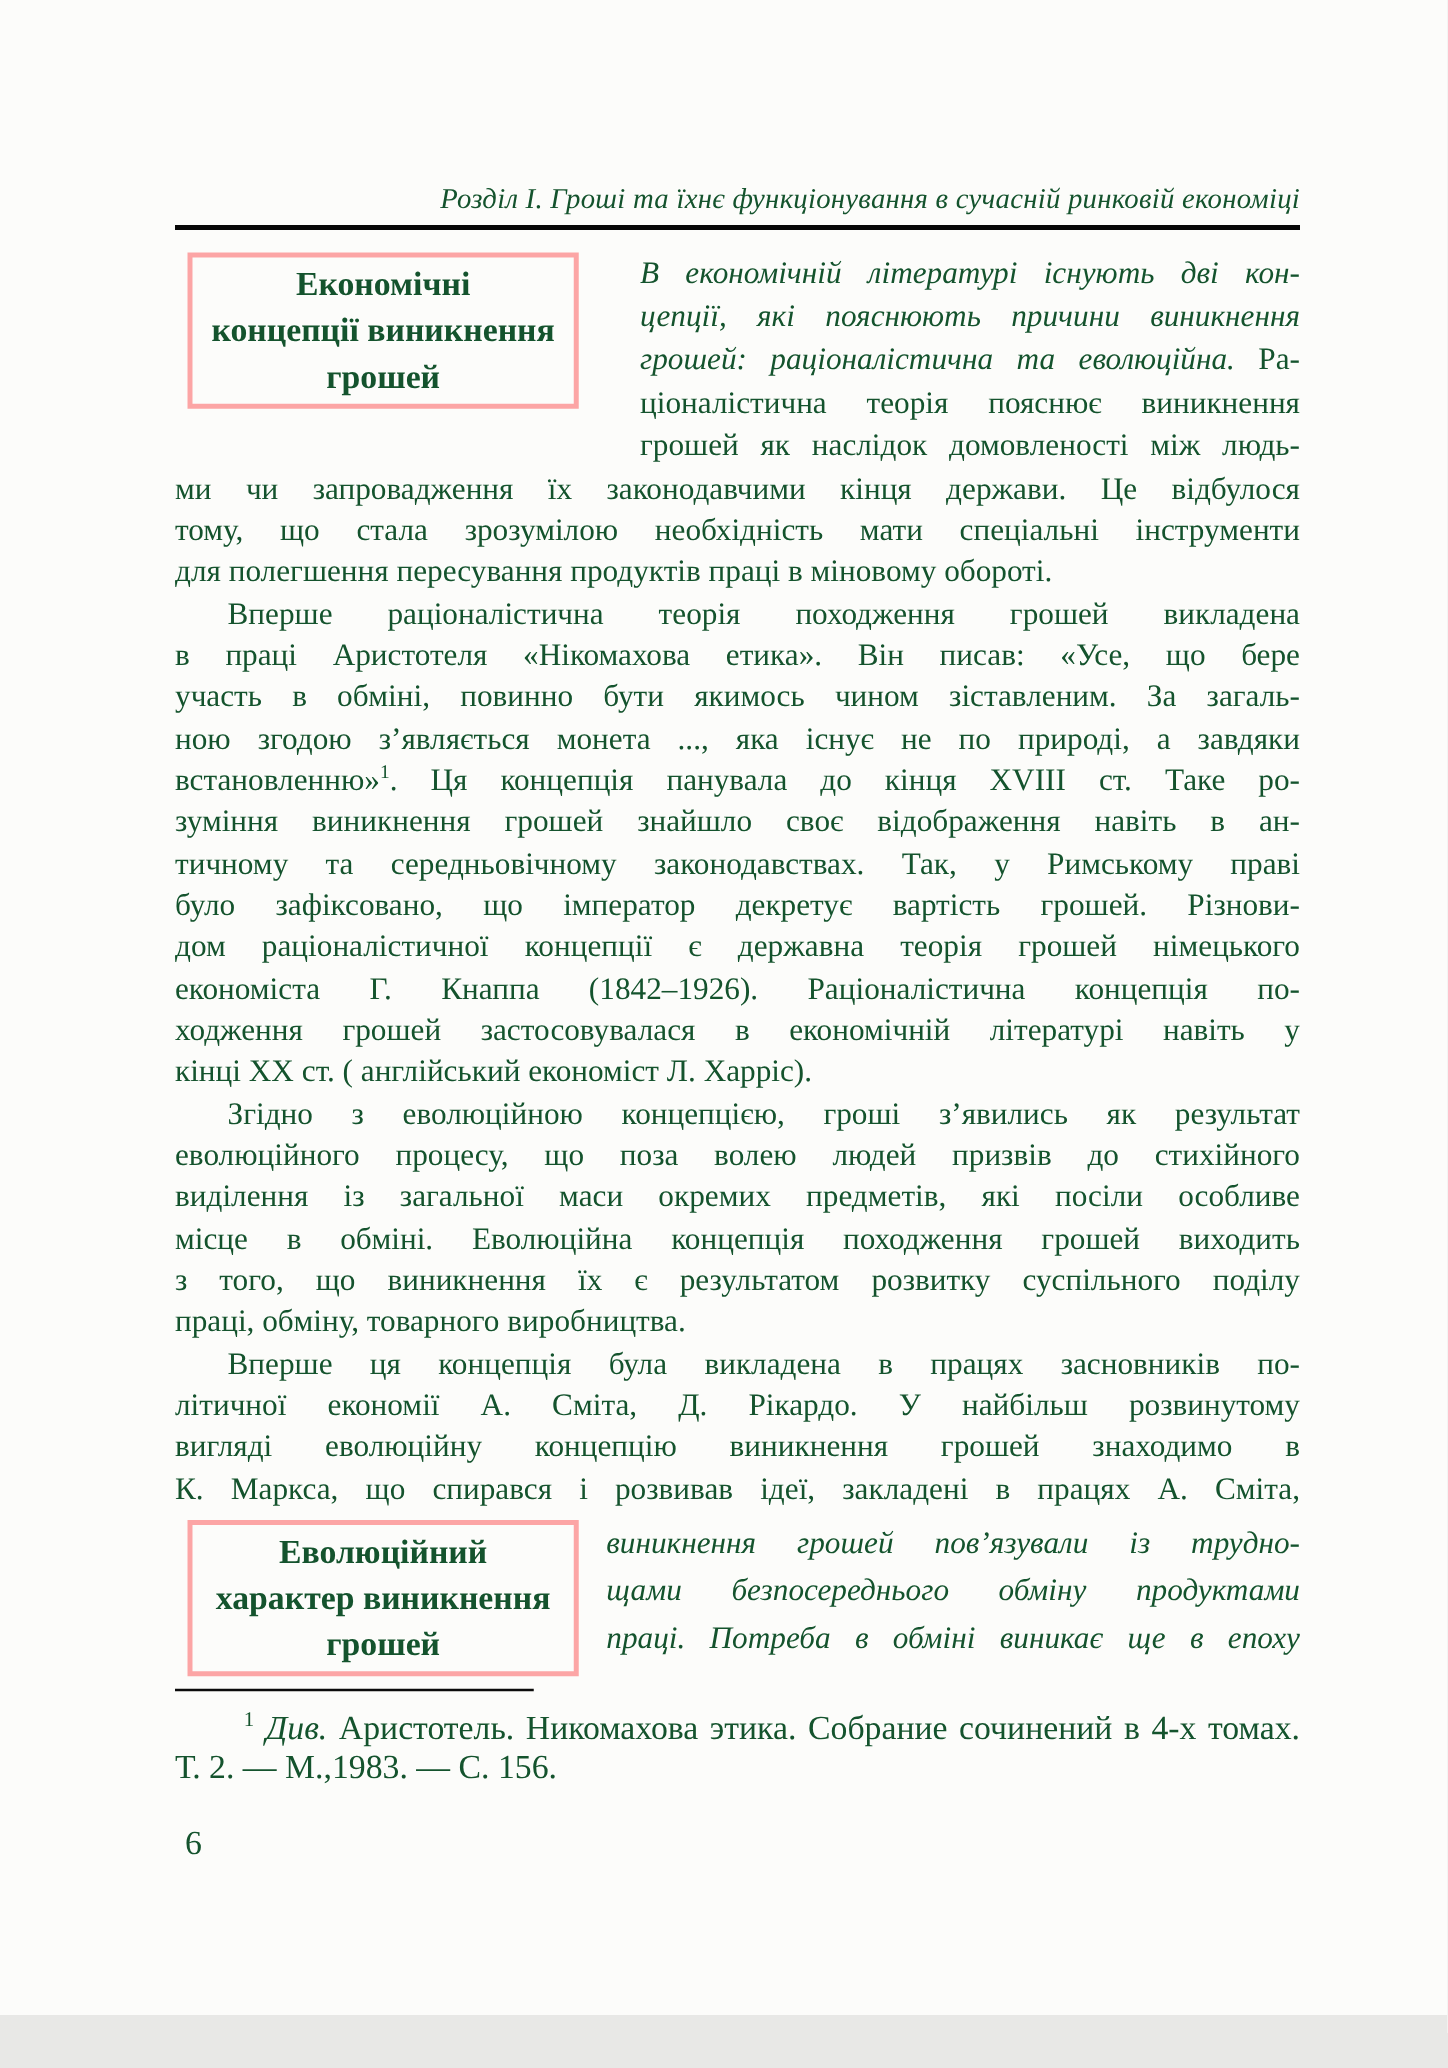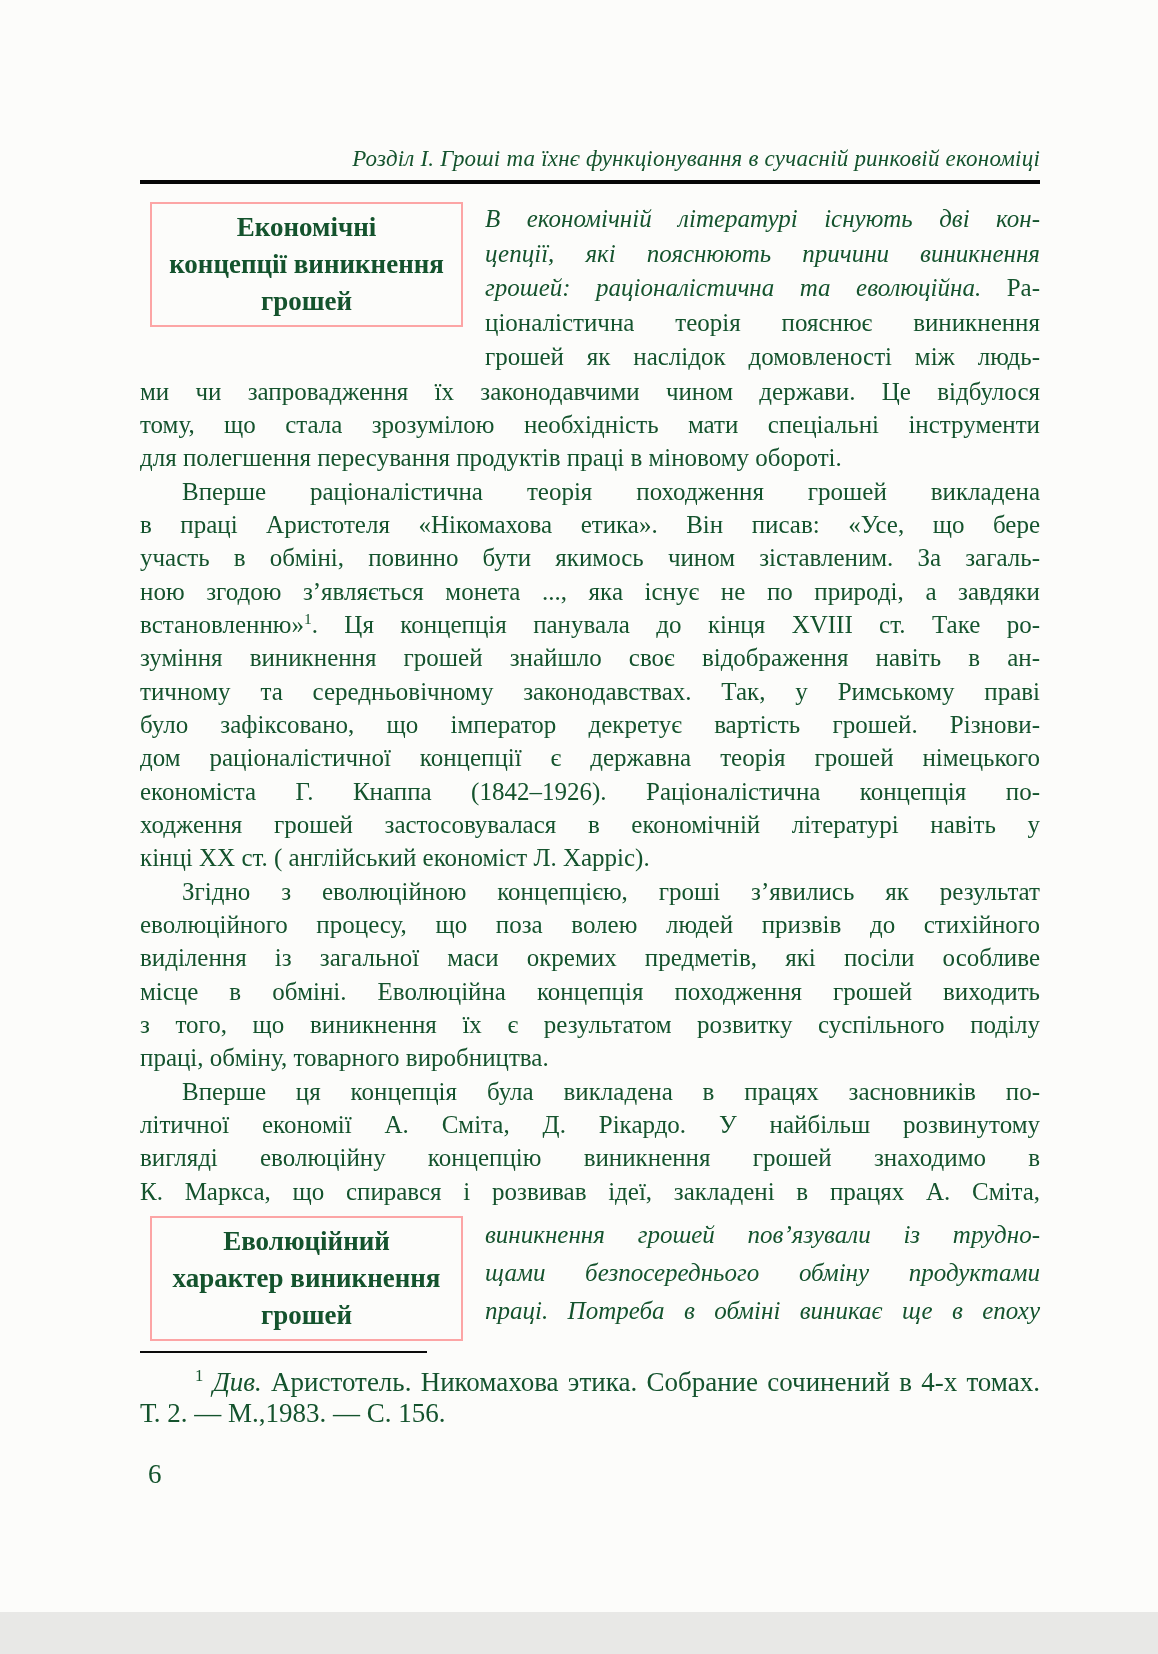--- a/index.html
+++ b/index.html
@@ -50,33 +50,33 @@
   
   .row { display: flex; align-items: flex-start; }
   .row1 { margin-top: 18px; }
   .row2 { margin-top: 8px; }
   .side { flex: 0 0 323px; width: 323px; }
   .side-box {
     box-sizing: border-box;
     margin-left: 10px;
     width: 313px;
     height: 125px;
-    border: 2px solid #fca5a5;
+    border: 4px solid #fca5a5;
     display: flex;
     flex-direction: column;
     align-items: center;
     justify-content: center;
     text-align: center;
     font-weight: bold;
     font-size: 27px;
     line-height: 37px;
     background: #fcfcfa;
   }
   .wrap-col { flex: 1 1 auto; margin-left: 22px; }
-  .row1 .wrap-col .ln { line-height: 34.5px; }
+  .row1 .wrap-col .ln { line-height: 34.5px; margin-left: 27px; }
   .row2 .wrap-col .ln { line-height: 38px; font-style: italic; }
   
   .fn-rule {
     margin-top: 10px;
     width: 287px;
     height: 2px;
     background: #0b0b0b;
   }
   .footnote {
     margin-top: 14px;
@@ -110,21 +110,21 @@
       <div class="wrap-col">
         <div class="ln j it">В економічній літературі існують дві кон-</div>
         <div class="ln j it">цепції, які пояснюють причини виникнення</div>
         <div class="ln j"><span class="it">грошей: раціоналістична та еволюційна.</span><span> Ра-</span></div>
         <div class="ln j">ціоналістична теорія пояснює виникнення</div>
         <div class="ln j">грошей як наслідок домовленості між людь-</div>
       </div>
     </div>
 
     <div class="bodytext">
-      <div class="ln j">ми чи запровадження їх законодавчими чином держави. Це відбулося</div>
+      <div class="ln j">ми чи запровадження їх законодавчими кінця держави. Це відбулося</div>
       <div class="ln j">тому, що стала зрозумілою необхідність мати спеціальні інструменти</div>
       <div class="ln">для полегшення пересування продуктів праці в міновому обороті.</div>
 
       <div class="ln j ind">Вперше раціоналістична теорія походження грошей викладена</div>
       <div class="ln j">в праці Аристотеля «Нікомахова етика». Він писав: «Усе, що бере</div>
       <div class="ln j">участь в обміні, повинно бути якимось чином зіставленим. За загаль-</div>
       <div class="ln j">ною згодою з’являється монета ..., яка існує не по природі, а завдяки</div>
       <div class="ln j"><span>встановленню»</span><sup class="fnref">1</sup><span>. Ця концепція панувала до кінця XVIII ст. Таке ро-</span></div>
       <div class="ln j">зуміння виникнення грошей знайшло своє відображення навіть в ан-</div>
       <div class="ln j">тичному та середньовічному законодавствах. Так, у Римському праві</div>

